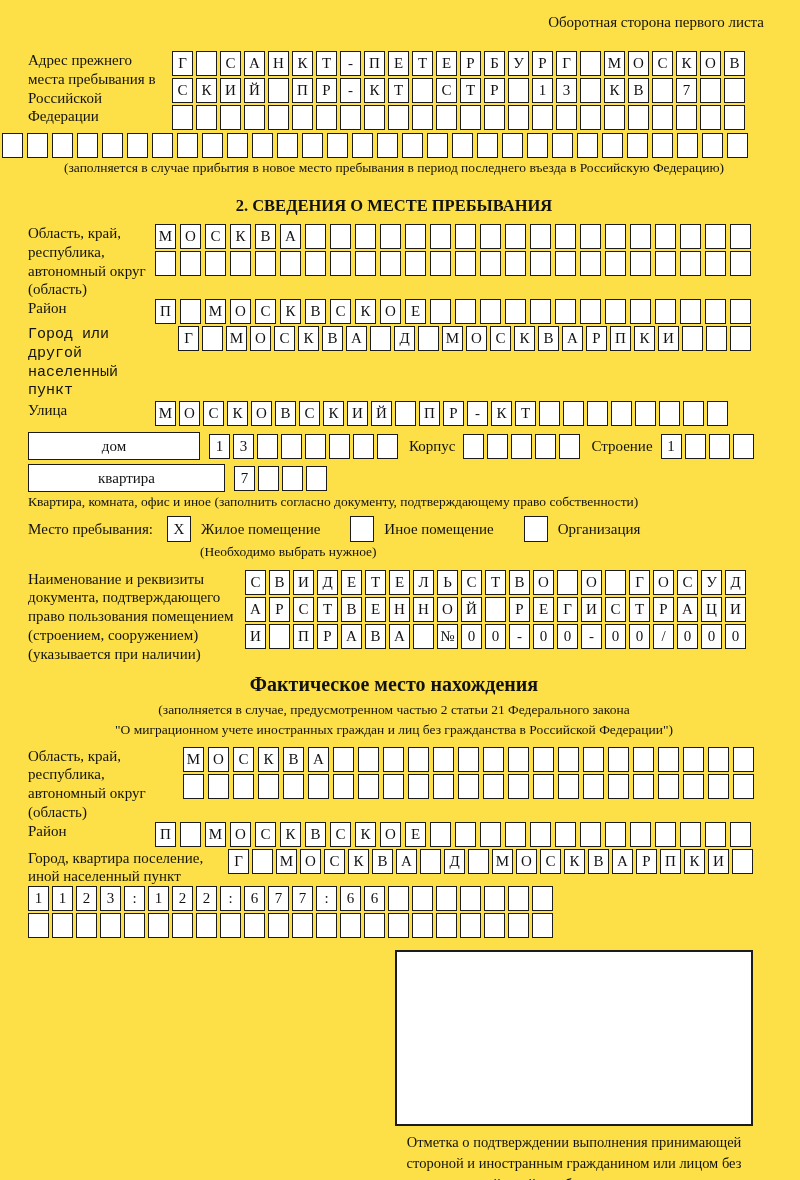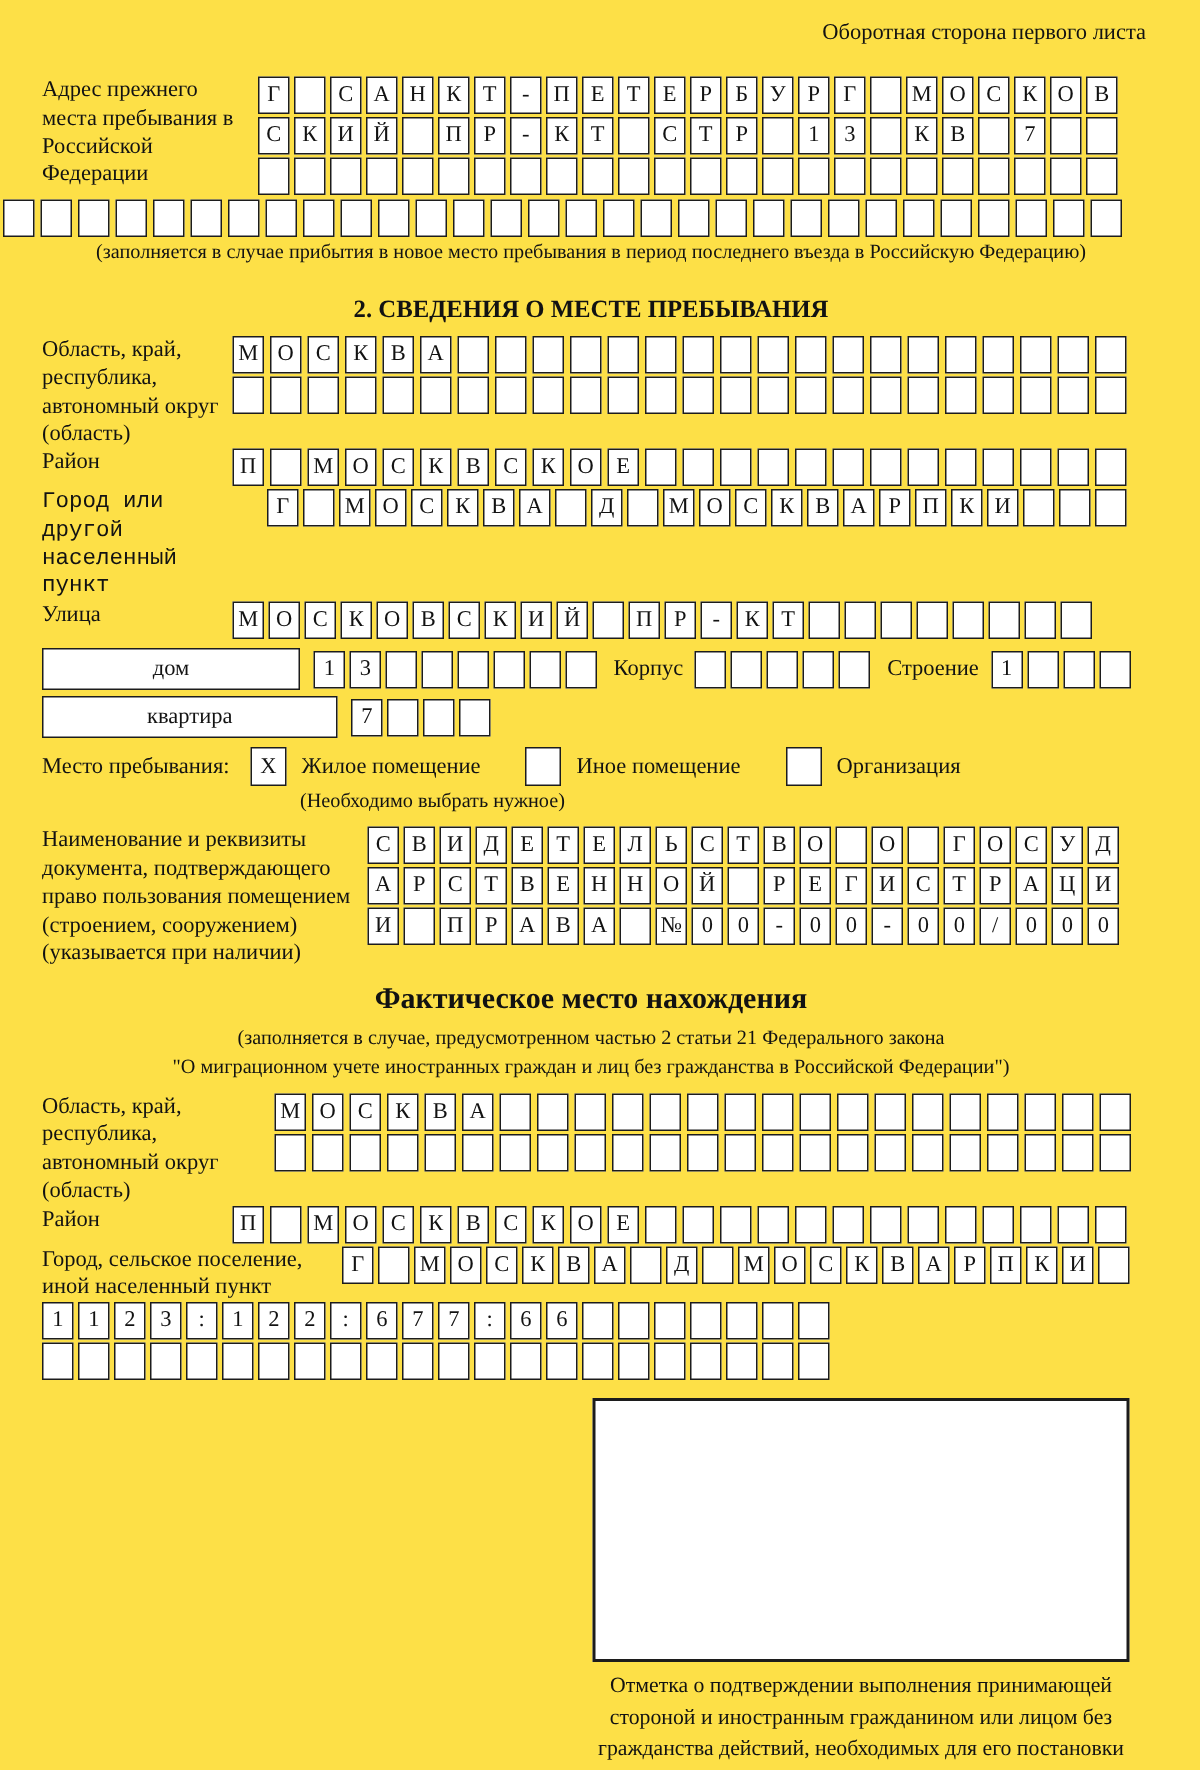--- a/index.html
+++ b/index.html
@@ -362,20 +362,21 @@
 
   <div class="frow house">
     <div class="widebox bw197">квартира</div>
     <div class="cellrow" style="margin-bottom:0">
         <span class="cell">7</span>
         <span class="cell"></span>
         <span class="cell"></span>
         <span class="cell"></span>
       </div>
   </div>
+  <div class="note">Квартира, комната, офис и иное (заполнить согласно документу, подтверждающему право собственности)</div>
 
   <div class="frow place">
     <span class="lab-right">Место пребывания:</span>
     <span class="chk">X</span>
     <span class="plab">Жилое помещение</span>
     <span class="chk"></span>
     <span class="plab">Иное помещение</span>
     <span class="chk"></span>
     <span class="plab">Организация</span>
   </div>
@@ -542,21 +543,21 @@
         <span class="cell"></span>
         <span class="cell"></span>
         <span class="cell"></span>
         <span class="cell"></span>
         <span class="cell"></span>
         <span class="cell"></span>
       </div>
   </div>
 
   <div class="frow">
-    <div class="label w200">Город, сельское поселение, иной населенный пункт</div>
+    <div class="label w200">Город, квартира поселение, иной населенный пункт</div>
     <div class="cellrow">
         <span class="cell">Г</span>
         <span class="cell"></span>
         <span class="cell">М</span>
         <span class="cell">О</span>
         <span class="cell">С</span>
         <span class="cell">К</span>
         <span class="cell">В</span>
         <span class="cell">А</span>
         <span class="cell"></span>

